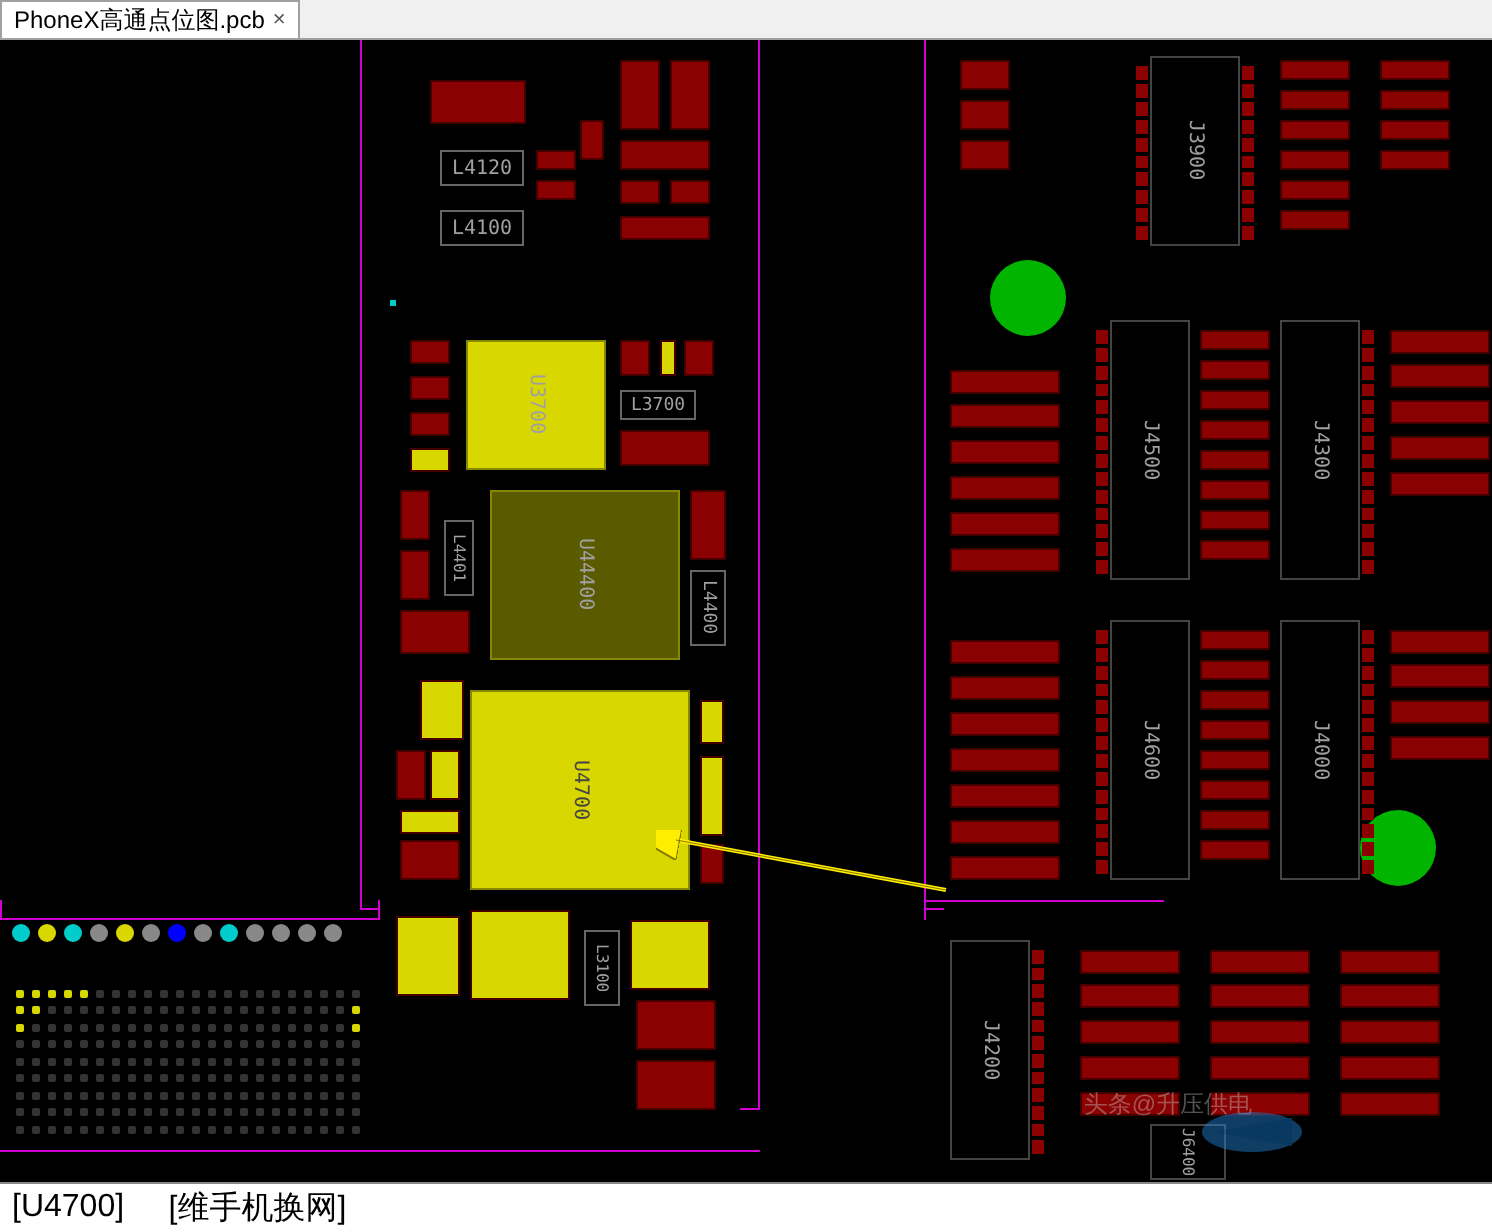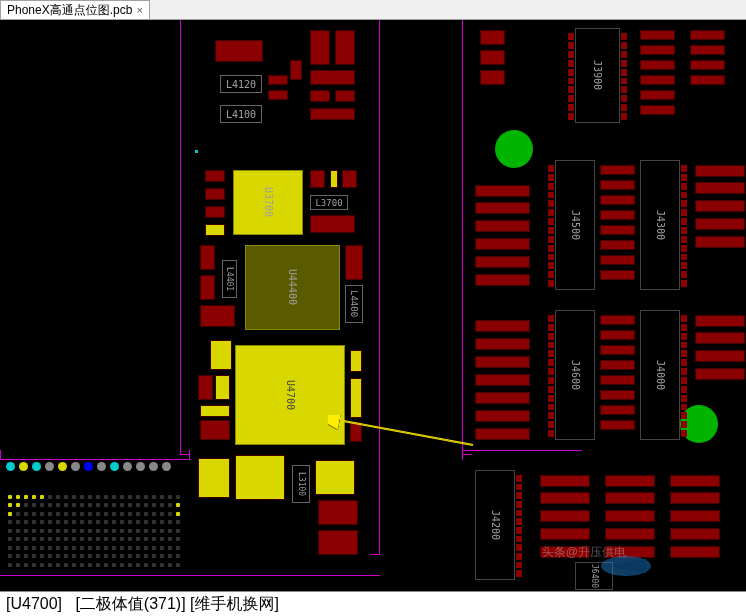--- a/index.html
+++ b/index.html
@@ -690,15 +690,15 @@
       <ellipse cx="30" cy="15" rx="25" ry="10" fill="#2080d0" opacity="0.8"></ellipse>
       <polygon points="10,15 50,8 50,22" fill="#1060a0"></polygon>
     </svg>
   </div>
 
 </div>
 
 <div class="status-bar">
   <span>[U4700]</span>&nbsp;
   &nbsp;
-  <span>[二极体值(371)]</span>&nbsp;
+  &nbsp;
   <span>[维手机换网]</span>
 </div>
 
 </body></html>

